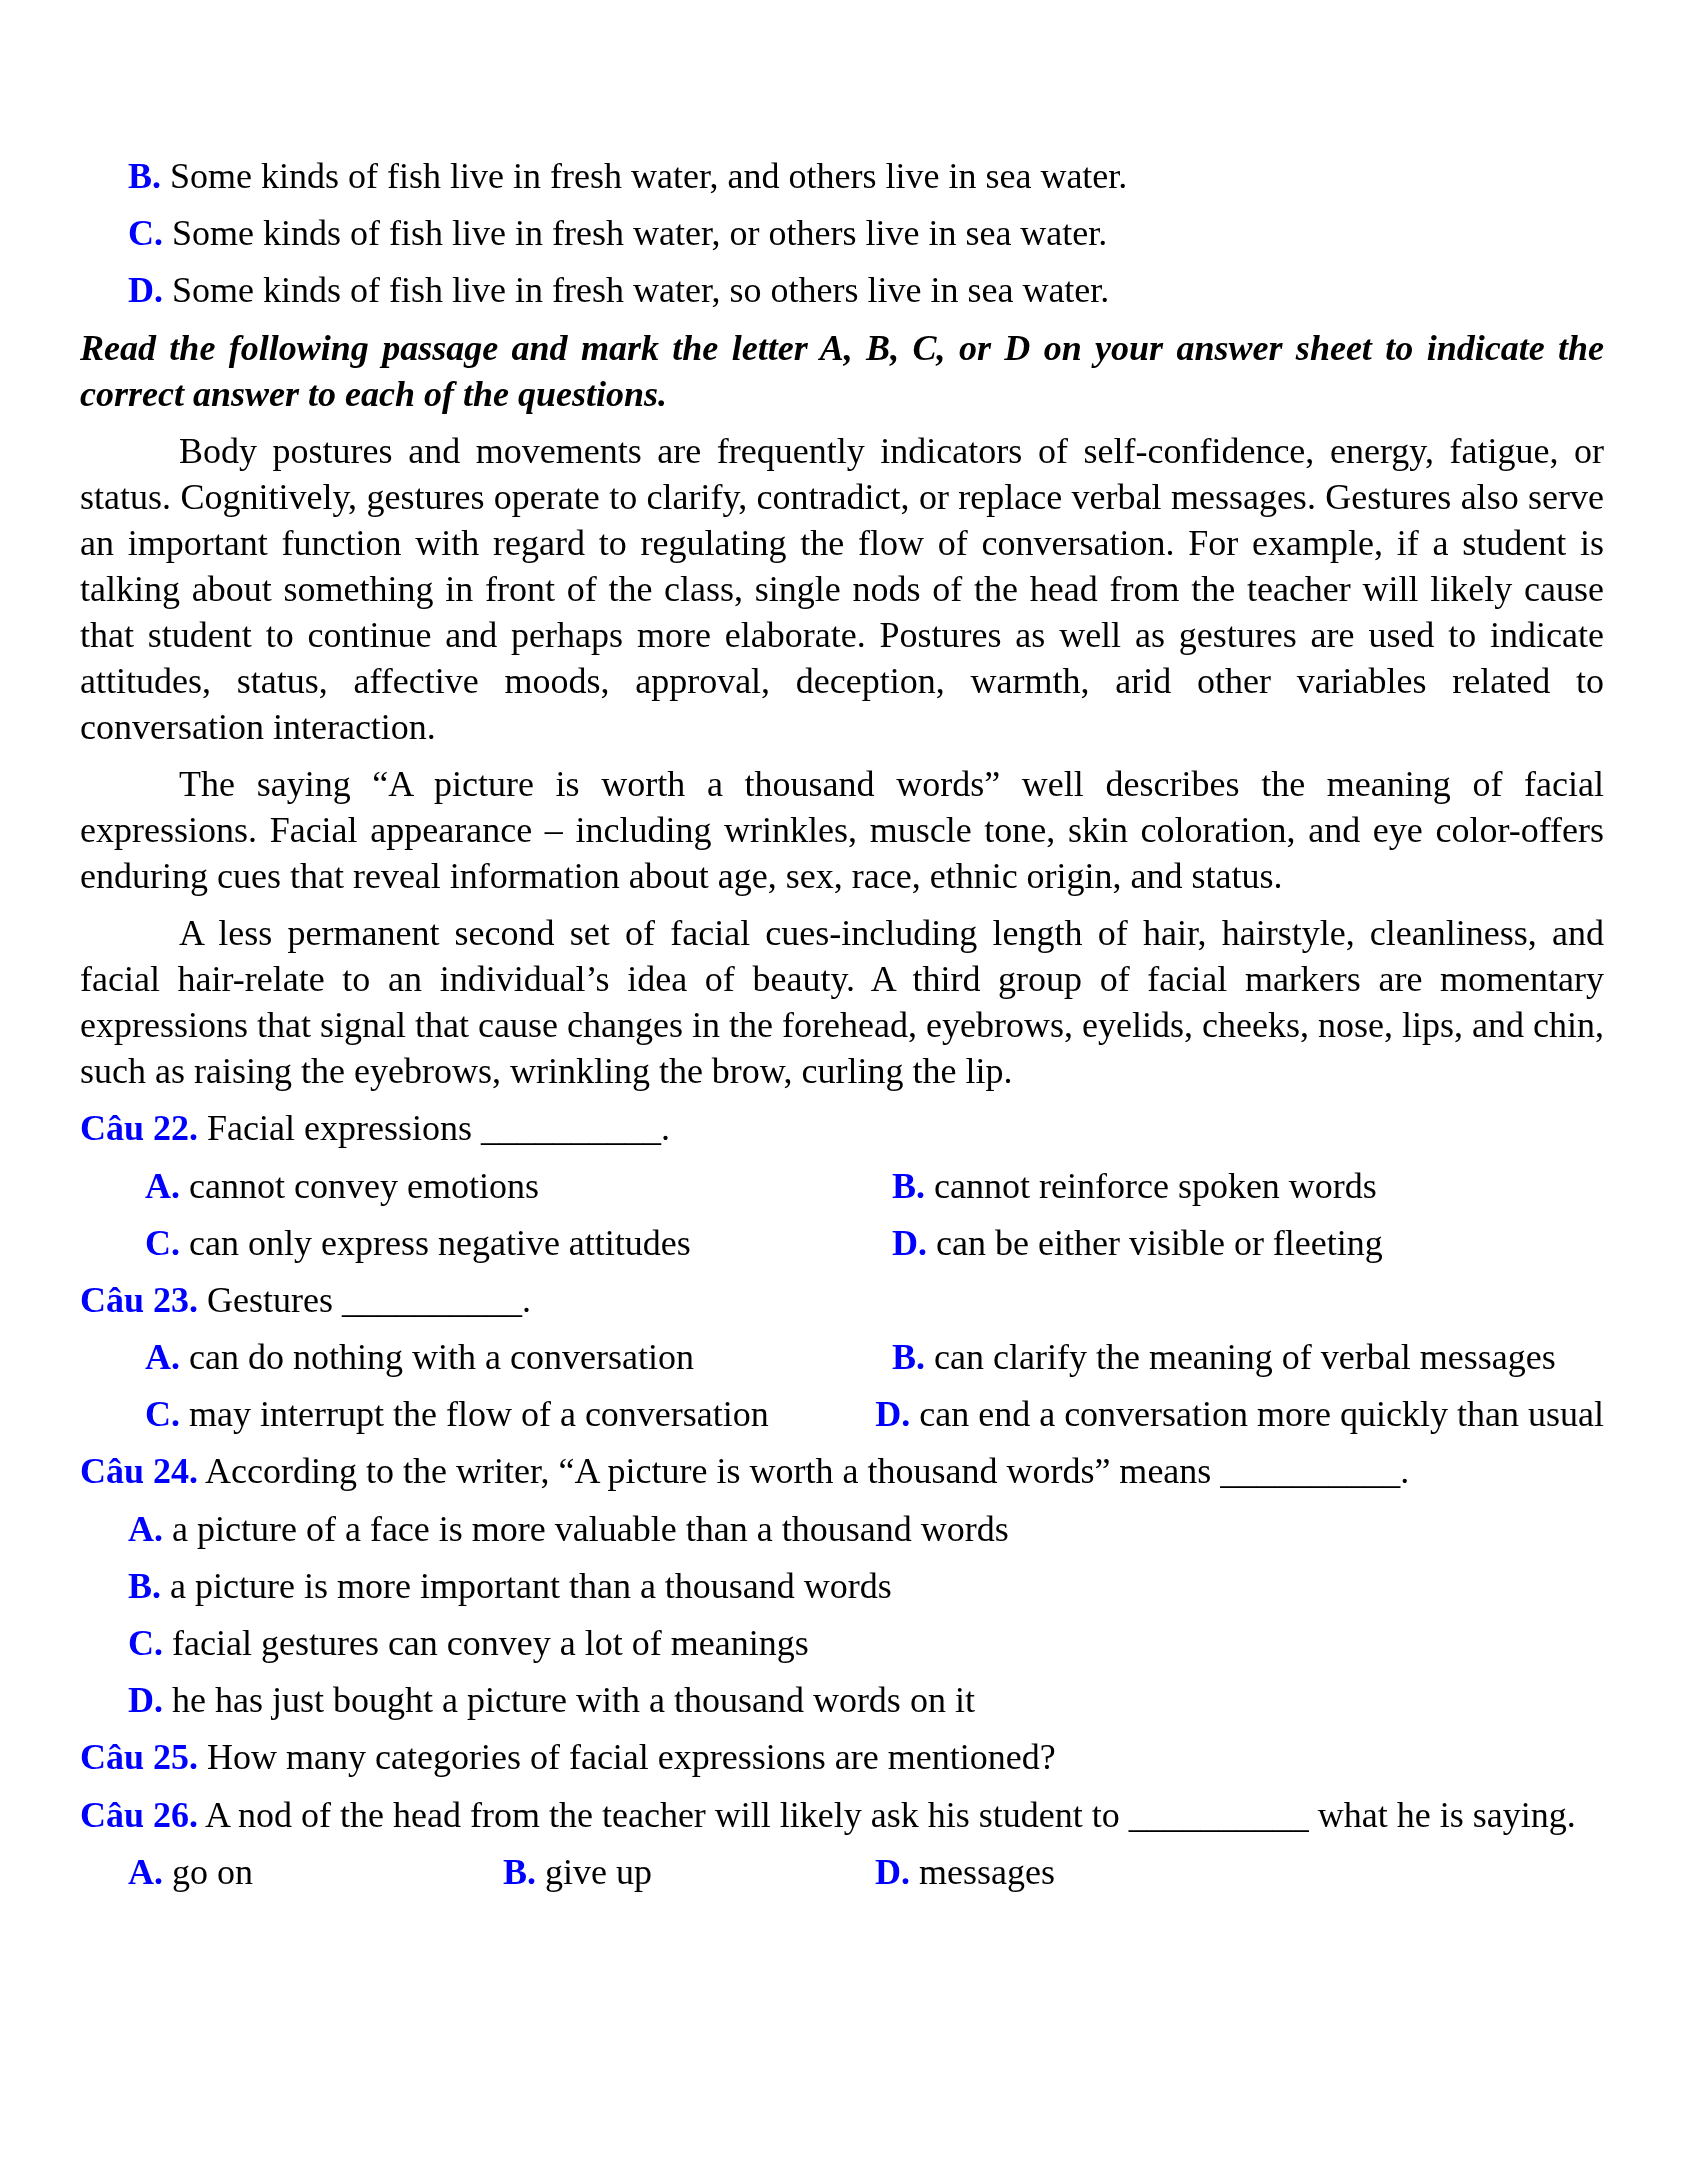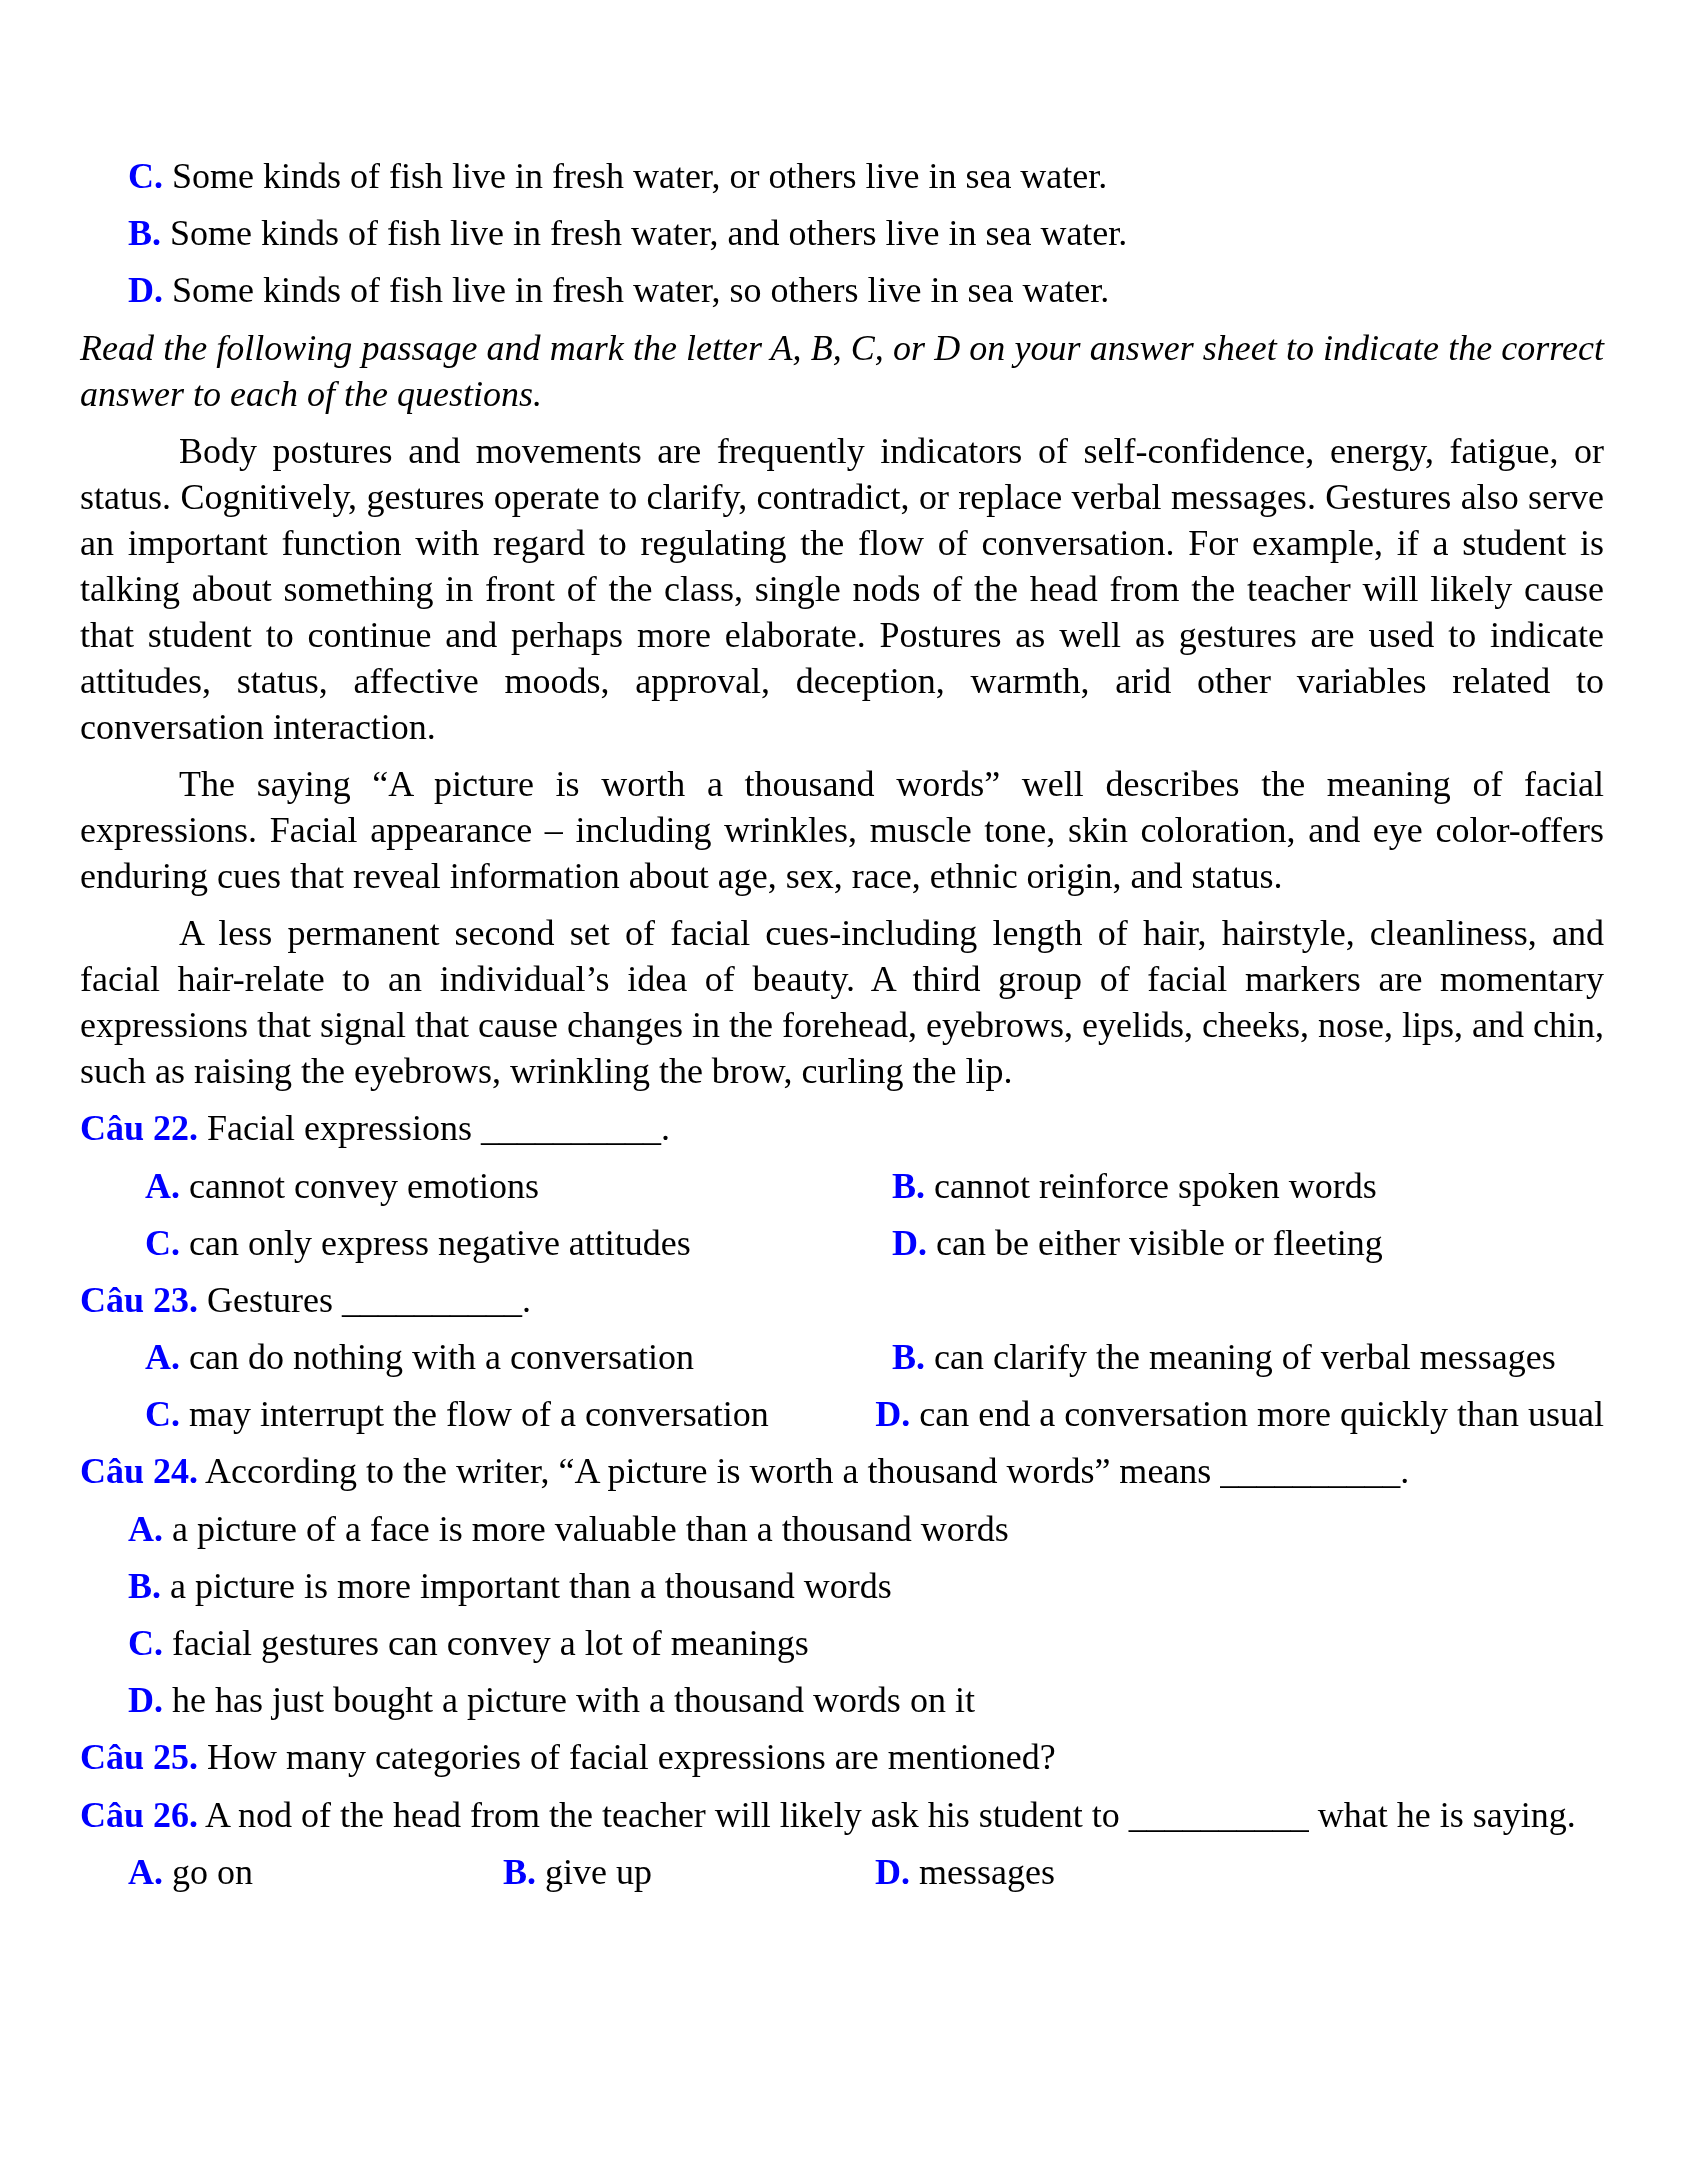--- a/index.html
+++ b/index.html
@@ -26,21 +26,21 @@
   .opt-line {
     margin: 0 0 11.2px 0;
     padding-left: 48px;
     white-space: nowrap;
   }
   .label {
     color: #0000ff;
     font-weight: bold;
   }
   .instruction {
-    font-weight: normal;
+    font-weight: bold;
     font-style: italic;
     text-align: justify;
     text-align-last: left;
     margin: 0 0 11.2px 0;
   }
   .passage-para {
     text-indent: 99px;
     text-align: justify;
     text-align-last: left;
     margin: 0 0 11.2px 0;
@@ -60,26 +60,26 @@
   .col4.c2 { width: 372px; }
   .col4.c3 { width: 347px; }
   .blank { letter-spacing: 0; }
 </style>
 </head>
 <body>
 
 <div class="page">
 
   <div class="opt-line">
+    <span class="label">B.</span>
+    <span>Some kinds of fish live in fresh water, and others live in sea water.</span>
+  </div>
+  <div class="opt-line">
     <span class="label">C.</span>
     <span>Some kinds of fish live in fresh water, or others live in sea water.</span>
-  </div>
-  <div class="opt-line">
-    <span class="label">B.</span>
-    <span>Some kinds of fish live in fresh water, and others live in sea water.</span>
   </div>
   <div class="opt-line">
     <span class="label">D.</span>
     <span>Some kinds of fish live in fresh water, so others live in sea water.</span>
   </div>
 
   <div class="instruction">Read the following passage and mark the letter A, B, C, or D on your answer sheet to indicate the correct answer to each of the questions.</div>
 
   <div class="passage-para">Body postures and movements are frequently indicators of self-confidence, energy, fatigue, or status. Cognitively, gestures operate to clarify, contradict, or replace verbal messages. Gestures also serve an important function with regard to regulating the flow of conversation. For example, if a student is talking about something in front of the class, single nods of the head from the teacher will likely cause that student to continue and perhaps more elaborate. Postures as well as gestures are used to indicate attitudes, status, affective moods, approval, deception, warmth, arid other variables related to conversation interaction.</div>
   <div class="passage-para">The saying “A picture is worth a thousand words” well describes the meaning of facial expressions. Facial appearance – including wrinkles, muscle tone, skin coloration, and eye color-offers enduring cues that reveal information about age, sex, race, ethnic origin, and status.</div>

